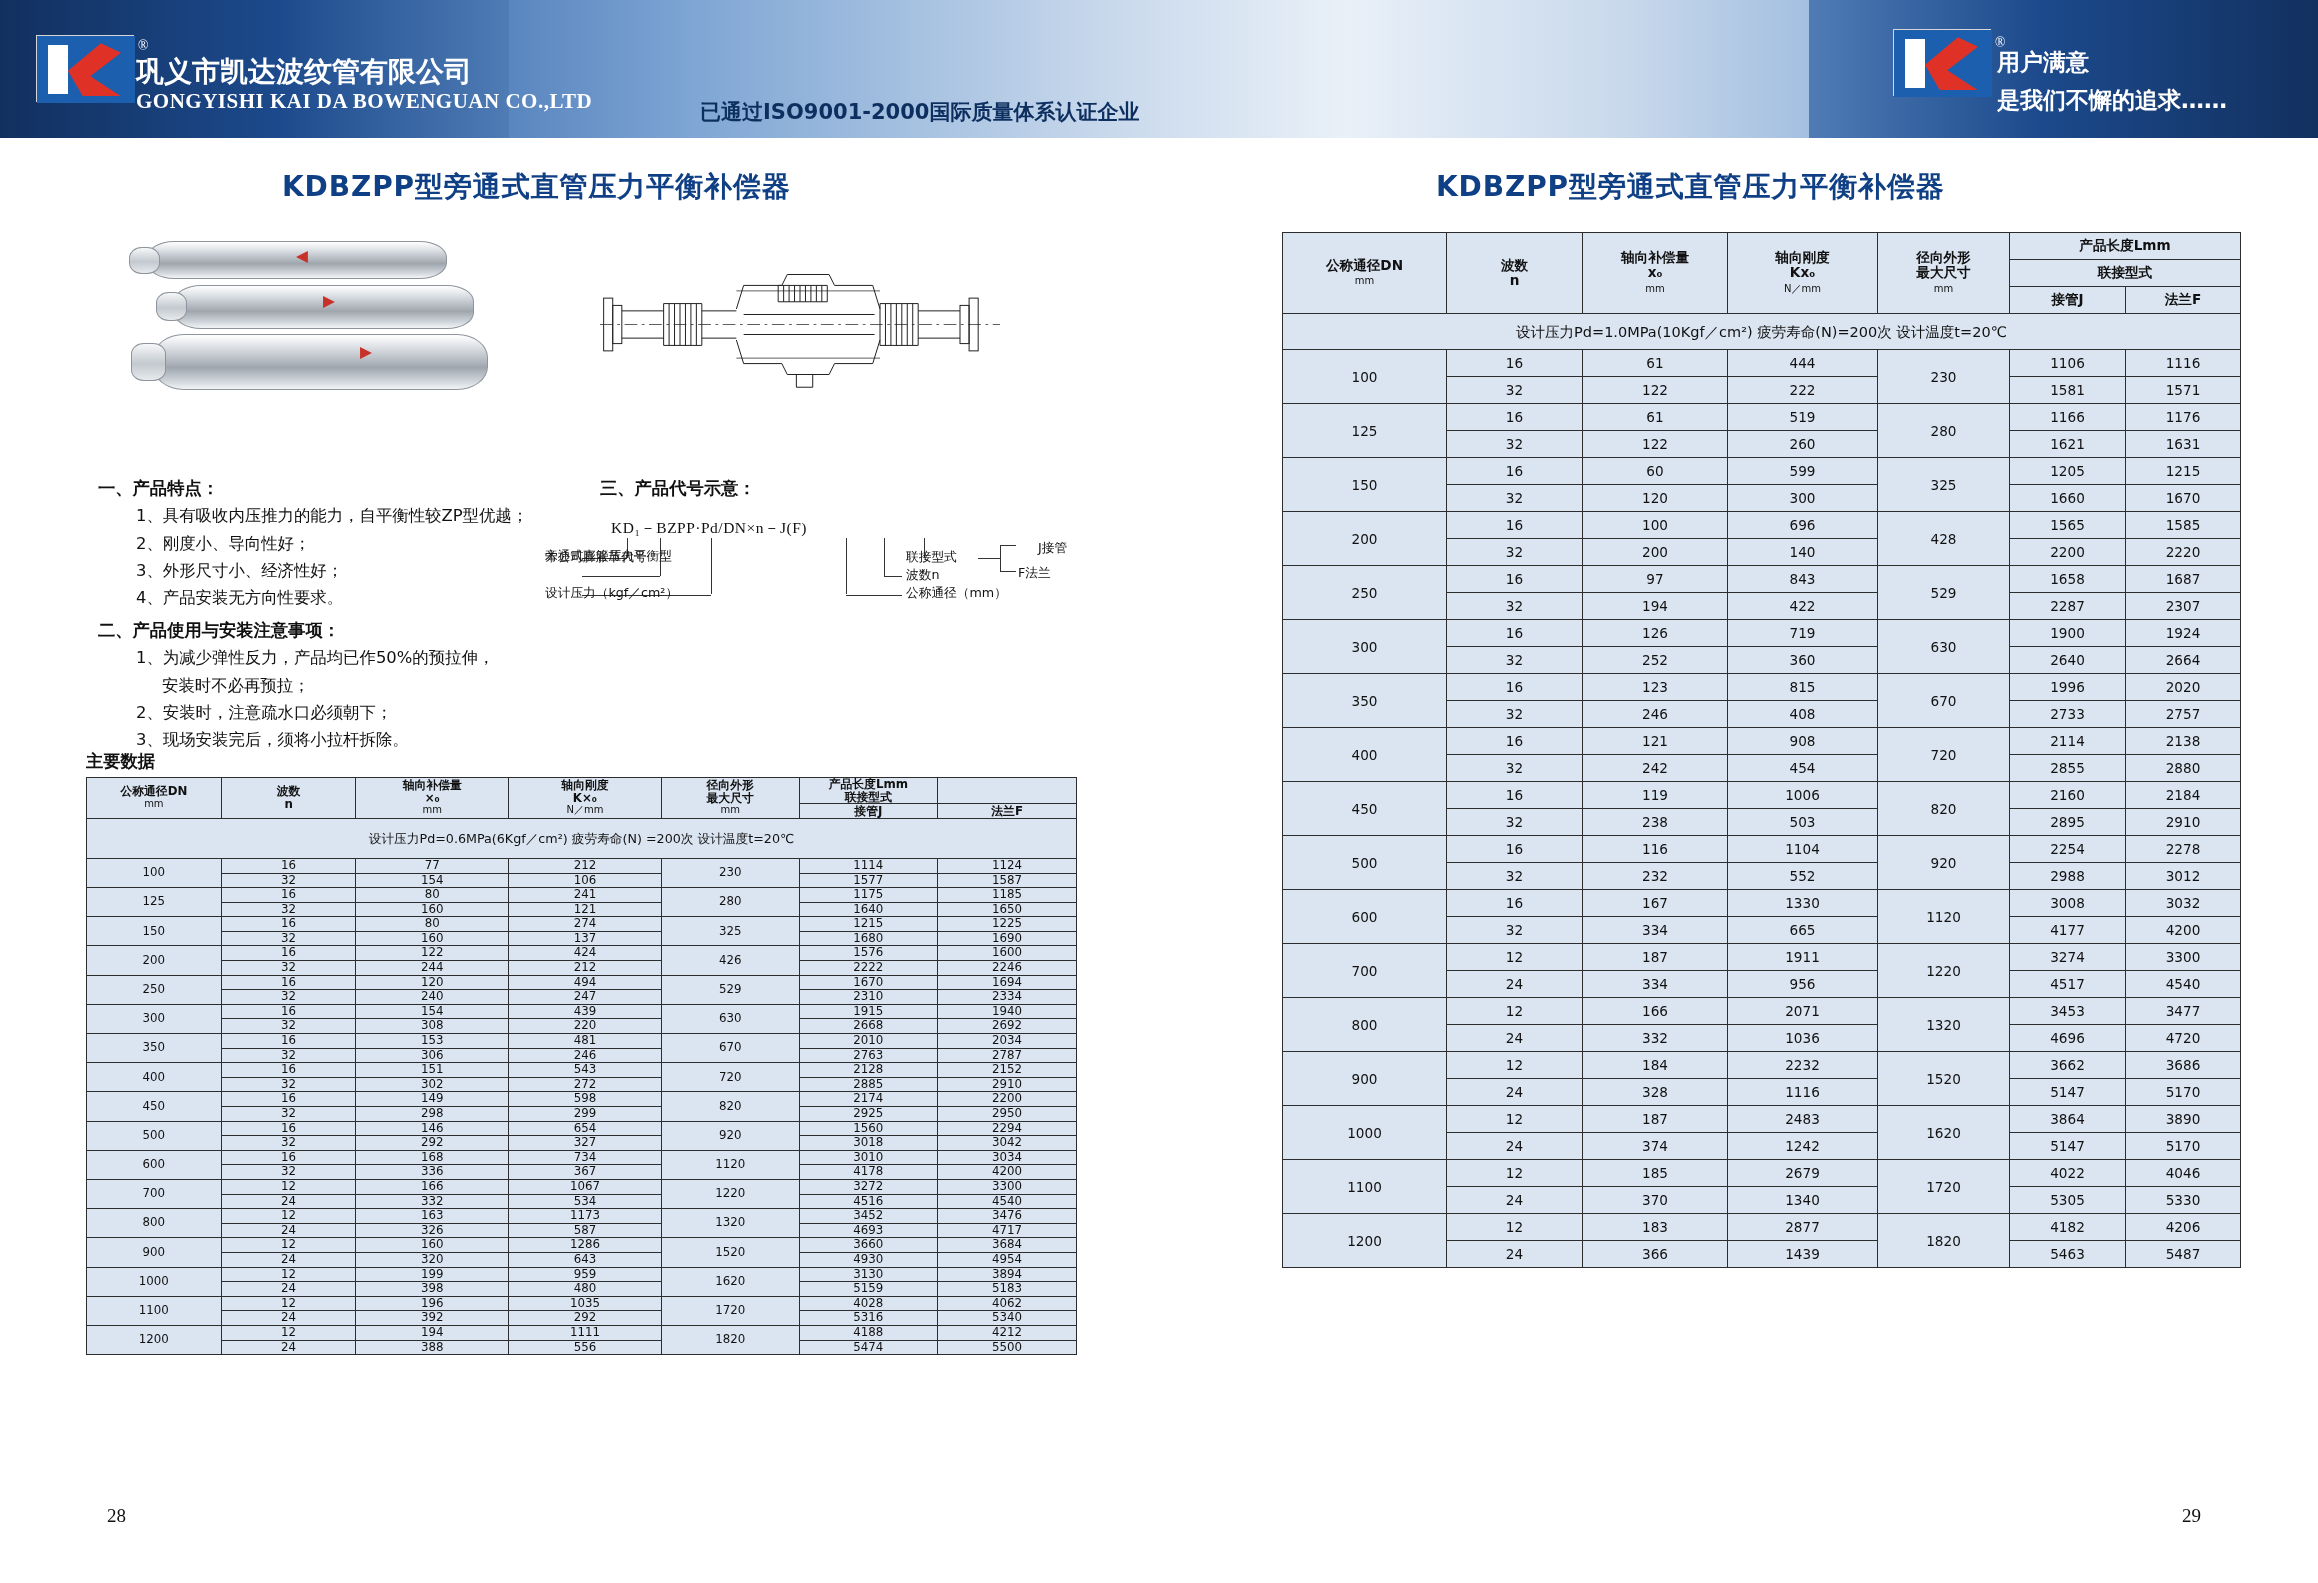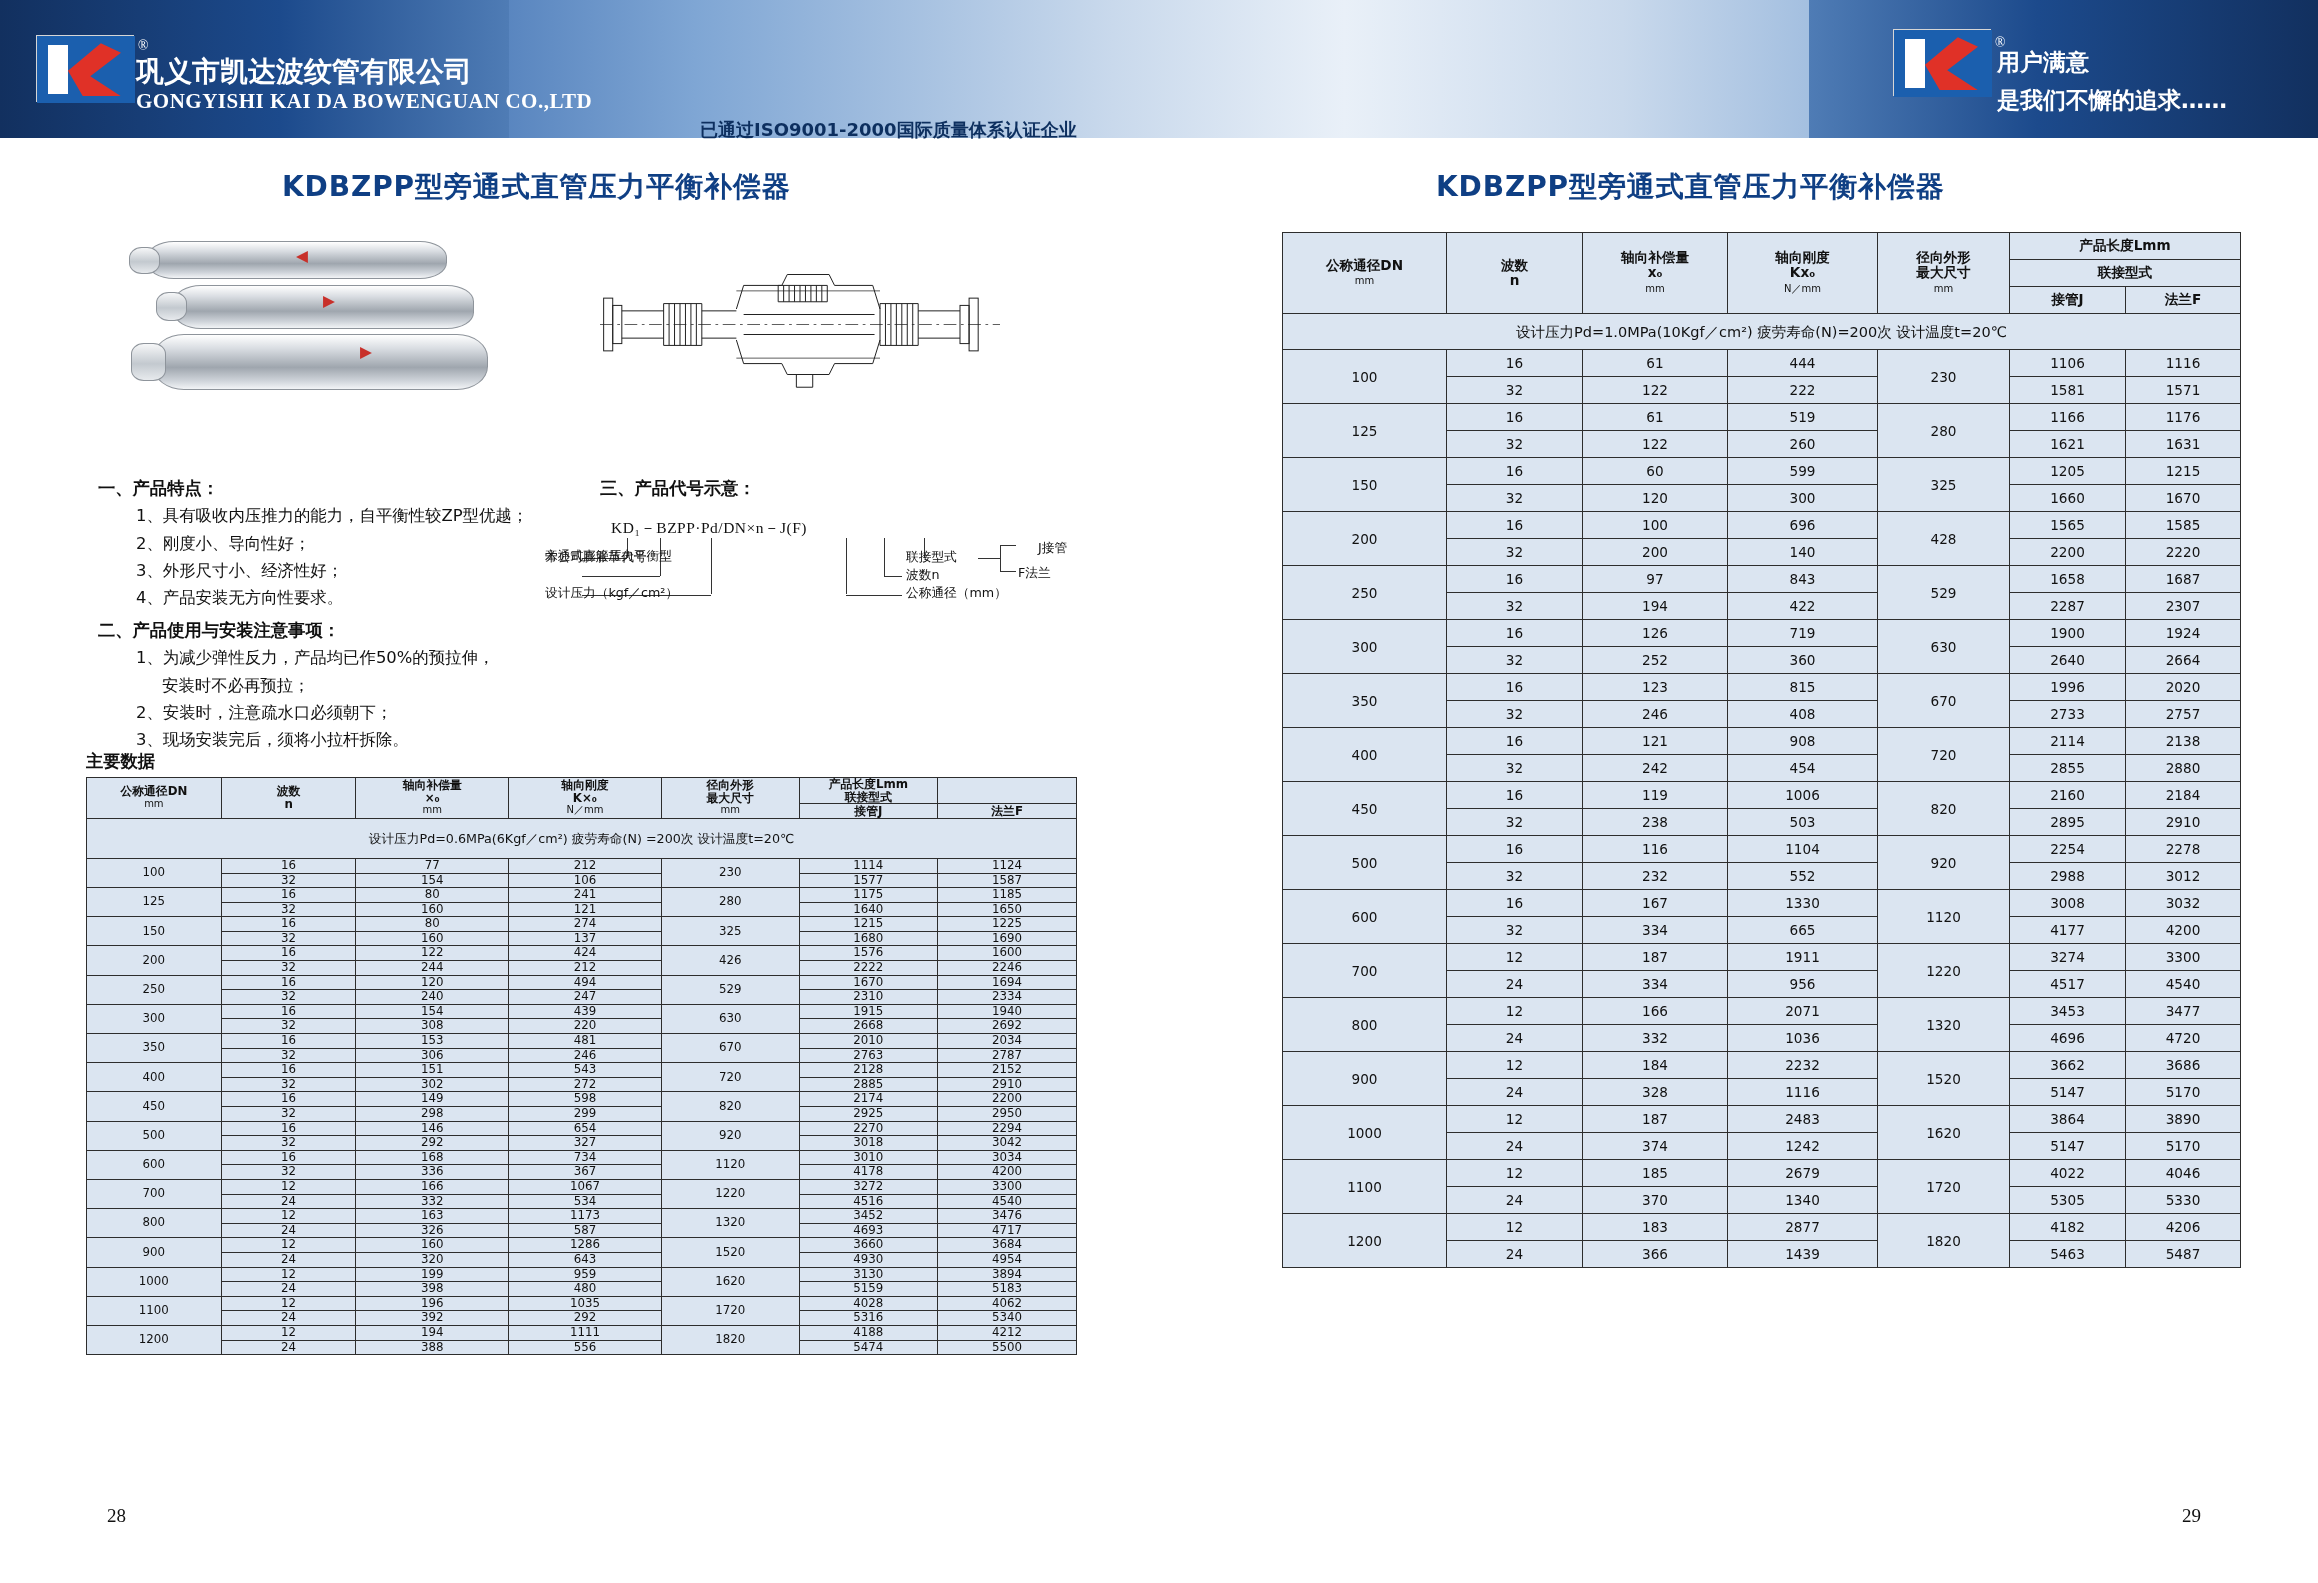--- a/index.html
+++ b/index.html
@@ -46,23 +46,22 @@
   }
   .cn-company {
     position:absolute; color:#ffffff; font-weight:bold;
     font-family:"DejaVu Sans", sans-serif;
   }
   .en-company {
     position:absolute; color:#ffffff; font-weight:bold; letter-spacing:0.5px;
     font-family:"Liberation Serif", serif;
   }
   .iso-line {
-    position:absolute; color:#0d2f5f; font-weight:bold; font-size:18px;
+    position:absolute; color:#0d2f5f; font-weight:bold; font-size:21px;
     font-family:"DejaVu Sans", sans-serif;
-    margin-top:20px;
   }
   .slogan1, .slogan2 {
     position:absolute; color:#ffffff; font-weight:bold;
     font-family:"DejaVu Sans", sans-serif;
   }
   
   .ptitle {
     position:absolute; color:#0f3f84; font-weight:bold; font-size:28px;
     font-family:"DejaVu Sans", sans-serif; letter-spacing:0.9px;
   }
@@ -472,21 +471,21 @@
           <td>299</td>
           <td>2925</td>
           <td>2950</td>
         </tr>
         <tr>
           <td rowspan="2">500</td>
           <td>16</td>
           <td>146</td>
           <td>654</td>
           <td rowspan="2">920</td>
-          <td>2270</td>
+          <td>1560</td>
           <td>2294</td>
         </tr>
         <tr>
           <td>32</td>
           <td>292</td>
           <td>327</td>
           <td>3018</td>
           <td>3042</td>
         </tr>
         <tr>

